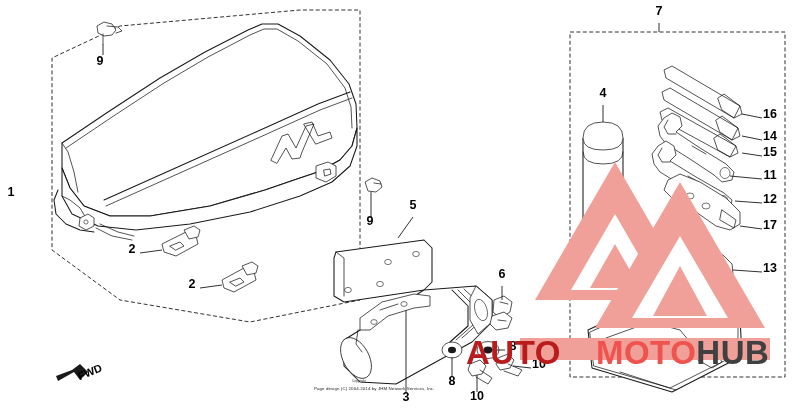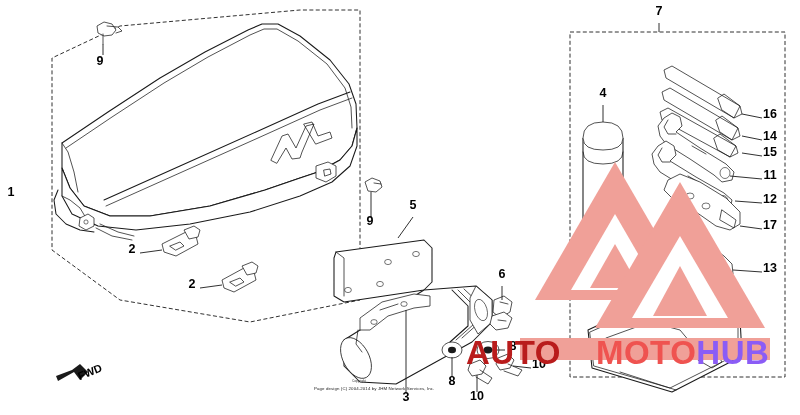--- a/index.html
+++ b/index.html
@@ -336,21 +336,21 @@
       <path d="M160 84 L208 166 L112 166 Z"></path>
     </g>
     <g fill="#f0a098">
       <path d="M160 114 L187 164 L133 164 Z"></path>
       <rect x="0" y="186" width="250" height="22"></rect>
     </g>
   </svg>
 </div>
 
 <div class="wm" style="left:466px;top:334px;font-size:33px;font-weight:700;letter-spacing:.5px;">
-  <span style="color:#b91c1c;">AUTO</span><span style="color:#ef5350;margin-left:35px;">MOTO</span><span style="color:#8b5cf6;text-align:center;">HUB</span>
+  <span style="color:#b91c1c;">AUTO</span><span style="color:#ef5350;margin-left:35px;">MOTO</span><span style="color:#404040;text-align:center;">HUB</span>
 </div>
 
 <div style="position:absolute;left:76px;top:371px;font-size:11px;font-weight:700;
             transform:rotate(-22deg);transform-origin:0 0;">FWD</div>
 
 <div class="cp2" style="left:352px;top:379px;">Copyright</div>
 <div class="cp" style="left:314px;top:386px;">Page design (C) 2004-2014 by JHM Network Services, Inc.</div>
 
 </div>
 

